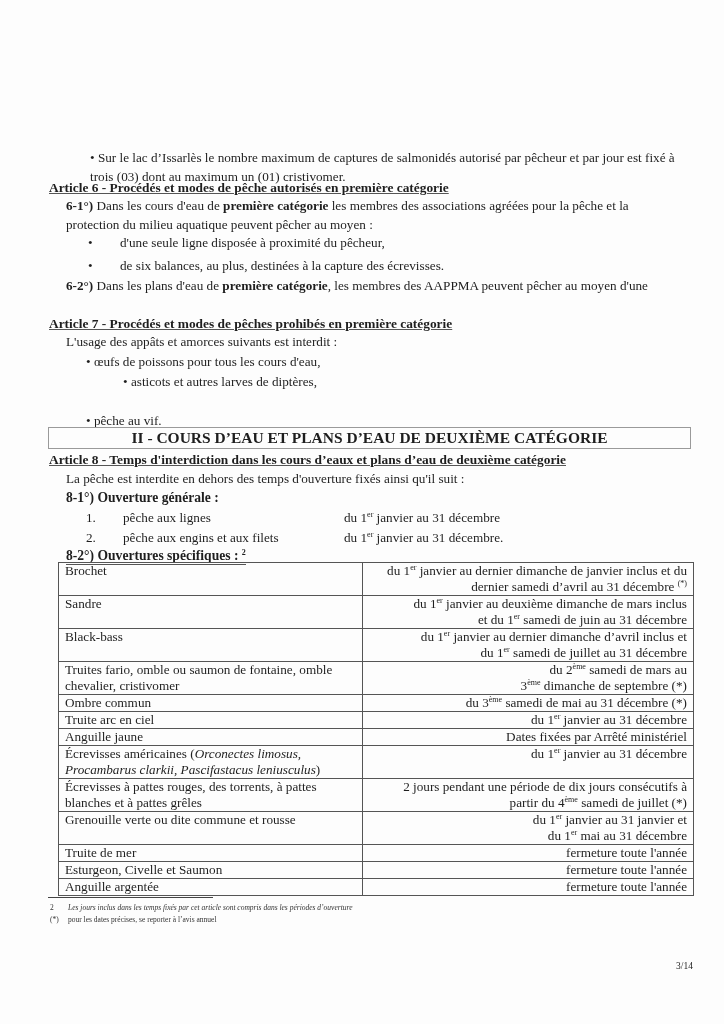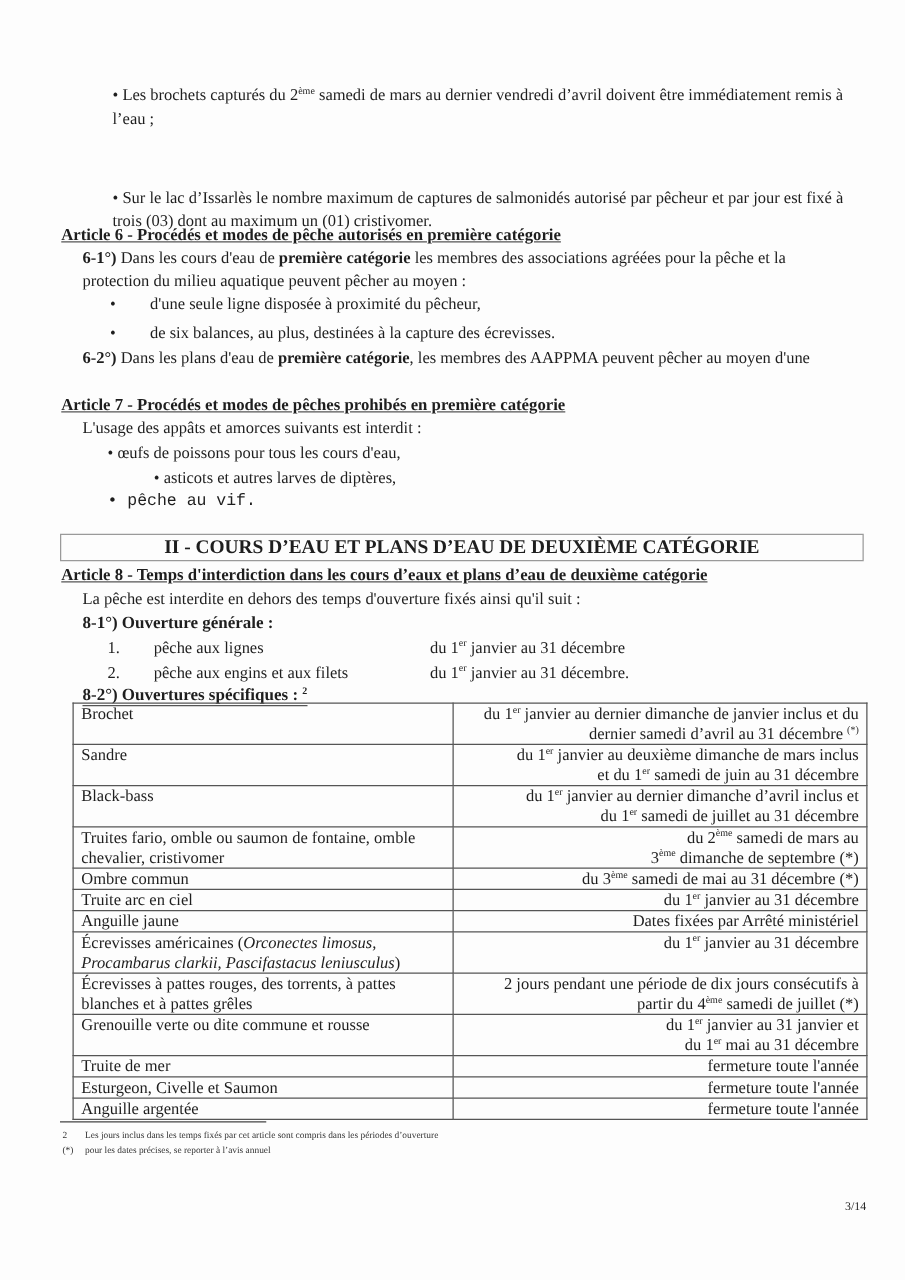--- a/index.html
+++ b/index.html
@@ -24,45 +24,41 @@
   table.spec td.c2 { text-align: right; }
   .fn-line { position: absolute; left: 48px; top: 897px; width: 165px; border-top: 1px solid #444; }
   .fn { position: absolute; font-size: 7.5px; white-space: nowrap; color: #333; }
   .pageno { position: absolute; left: 676px; top: 961px; font-size: 9.5px; }
 </style>
 </head>
 <body>
 
 <div class="page">
 
-  <div class="para" style="left:90px; top:66px; width:605px;">
-    • <span>Les brochets capturés du 2</span><sup>ème</sup><span> samedi de mars au dernier vendredi d’avril doivent être immédiatement remis à</span><br>
-    <span>l’eau ;</span>
-  </div>
   <div class="para" style="left:90px; top:148px; width:605px;">
     • <span>Sur le lac d’Issarlès le nombre maximum de captures de salmonidés autorisé par pêcheur et par jour est fixé à</span><br>
     <span>trois (03) dont au maximum un (01) cristivomer.</span>
   </div>
 
   <div class="art-title" style="left:49px; top:180px;">Article 6 - Procédés et modes de pêche autorisés en première catégorie</div>
   <div class="para" style="left:66px; top:196px; width:630px; text-align:justify;">
     <span class="b">6-1°)</span><span> Dans les cours d'eau de </span><span class="b">première catégorie</span><span> les membres des associations agréées pour la pêche et la</span><br>
     <span>protection du milieu aquatique peuvent pêcher au moyen :</span>
   </div>
   <div class="abs" style="left:88px; top:235px;">•<span style="position:absolute; left:32px;">d'une seule ligne disposée à proximité du pêcheur,</span></div>
   <div class="abs" style="left:88px; top:258px;">•<span style="position:absolute; left:32px;">de six balances, au plus, destinées à la capture des écrevisses.</span></div>
   <div class="para" style="left:66px; top:276px; width:630px;">
     <span class="b">6-2°)</span><span> Dans les plans d'eau de </span><span class="b">première catégorie</span><span>, les membres des AAPPMA peuvent pêcher au moyen d'une</span><br>
   </div>
 
   <div class="art-title" style="left:49px; top:316px;">Article 7 - Procédés et modes de pêches prohibés en première catégorie</div>
   <div class="abs" style="left:66px; top:334px;">L'usage des appâts et amorces suivants est interdit :</div>
   <div class="abs" style="left:86px; top:354px;">• <span>œufs de poissons pour tous les cours d'eau,</span></div>
   <div class="abs" style="left:86px; top:374px;margin-left:37px;">• <span>asticots et autres larves de diptères,</span></div>
-  <div class="abs" style="left:86px; top:393px;font-family:Liberation Mono, monospace;">• <span>pêche au vif.</span></div>
+  <div class="abs" style="left:86px; top:413px;">• <span>pêche au vif.</span></div>
 
   <div class="section-box">II - COURS D’EAU ET PLANS D’EAU DE DEUXIÈME CATÉGORIE</div>
 
   <div class="art-title" style="left:49px; top:452px;">Article 8 - Temps d'interdiction dans les cours d’eaux et plans d’eau de deuxième catégorie</div>
   <div class="abs" style="left:66px; top:471px;">La pêche est interdite en dehors des temps d'ouverture fixés ainsi qu'il suit :</div>
   <div class="abs b" style="left:66px; top:490px; font-size:13.6px;">8-1°) Ouverture générale :</div>
 
   <div class="abs" style="left:86px; top:510px;">
     <span>1.</span>
     <span style="position:absolute; left:37px;">pêche aux lignes</span>
@@ -133,21 +129,21 @@
       <tr style="height:16px;">
         <td><span>Anguille argentée</span></td>
         <td class="c2"><span>fermeture toute l'année</span></td>
       </tr>
     </tbody>
   </table>
 
   <div class="fn-line"></div>
   <div class="fn" style="left:50px; top:903px;">
     <span>2</span>
-    <span style="position:absolute; left:18px;">Les jours inclus dans les temps fixés par cet article sont compris dans les périodes d’ouverture</span>
+    <span style="position:absolute; left:18px;font-style:italic;">Les jours inclus dans les temps fixés par cet article sont compris dans les périodes d’ouverture</span>
   </div>
   <div class="fn" style="left:50px; top:915px;">
     <span>(*)</span>
     <span style="position:absolute; left:18px;">pour les dates précises, se reporter à l’avis annuel</span>
   </div>
 
   <div class="pageno">3/14</div>
 </div>
 
 </body></html>

